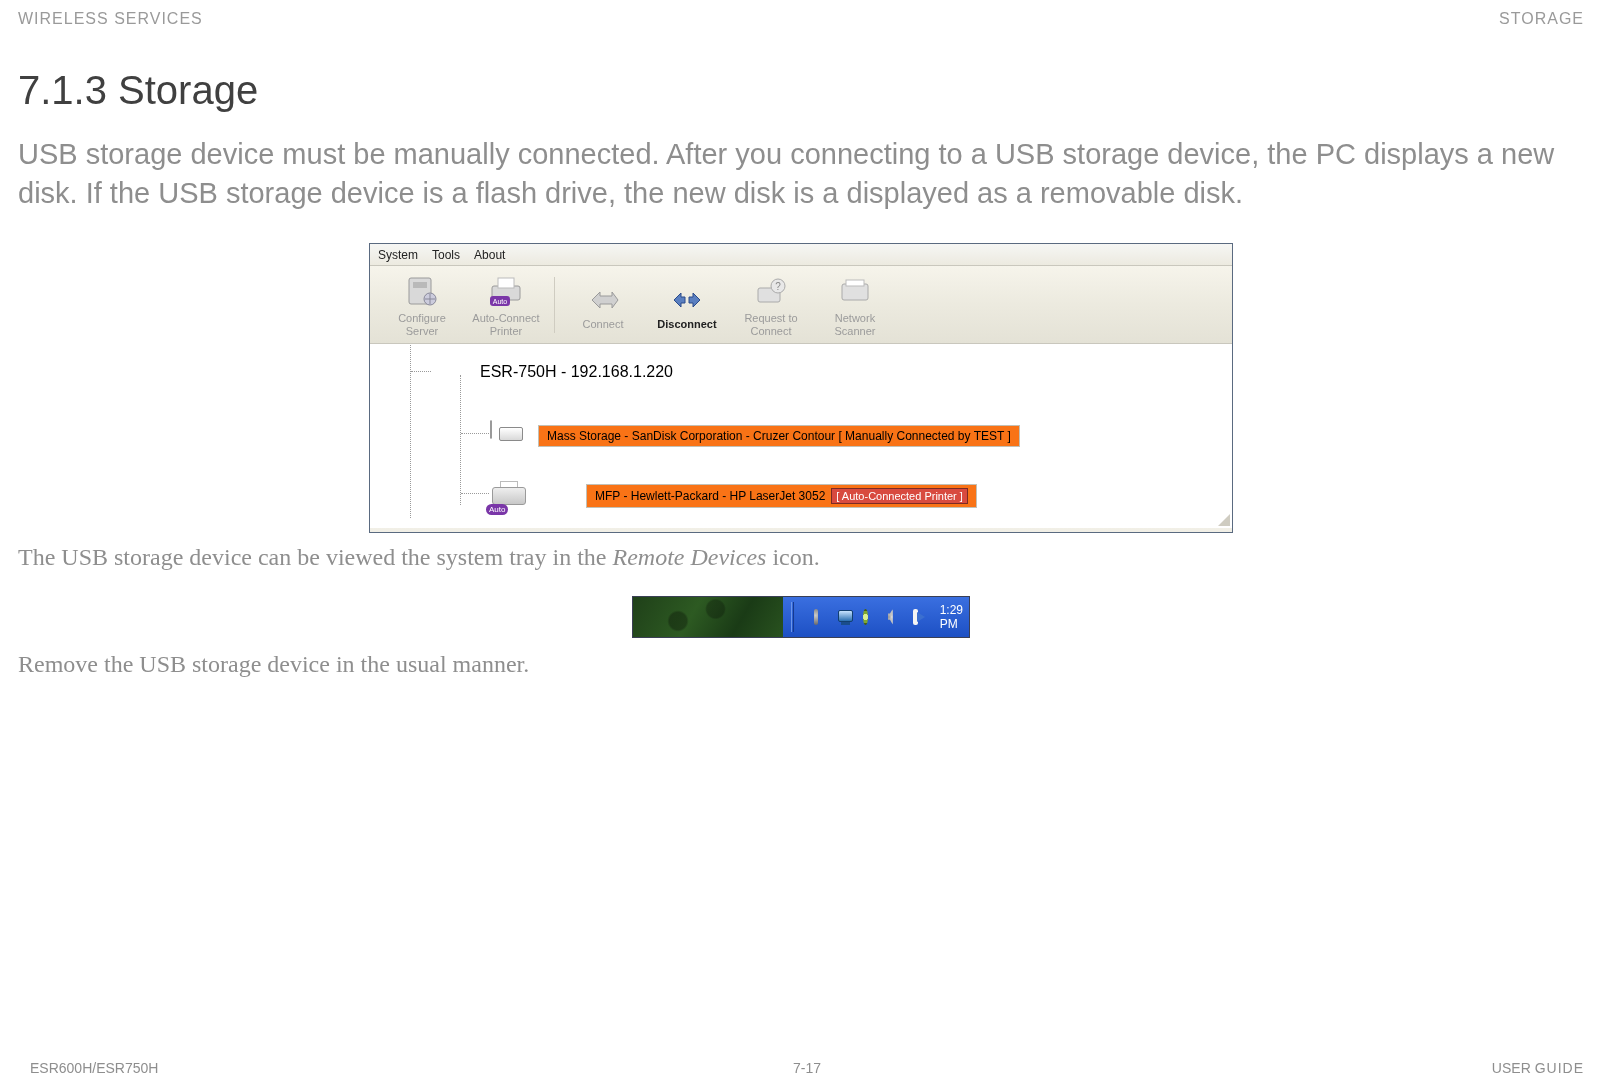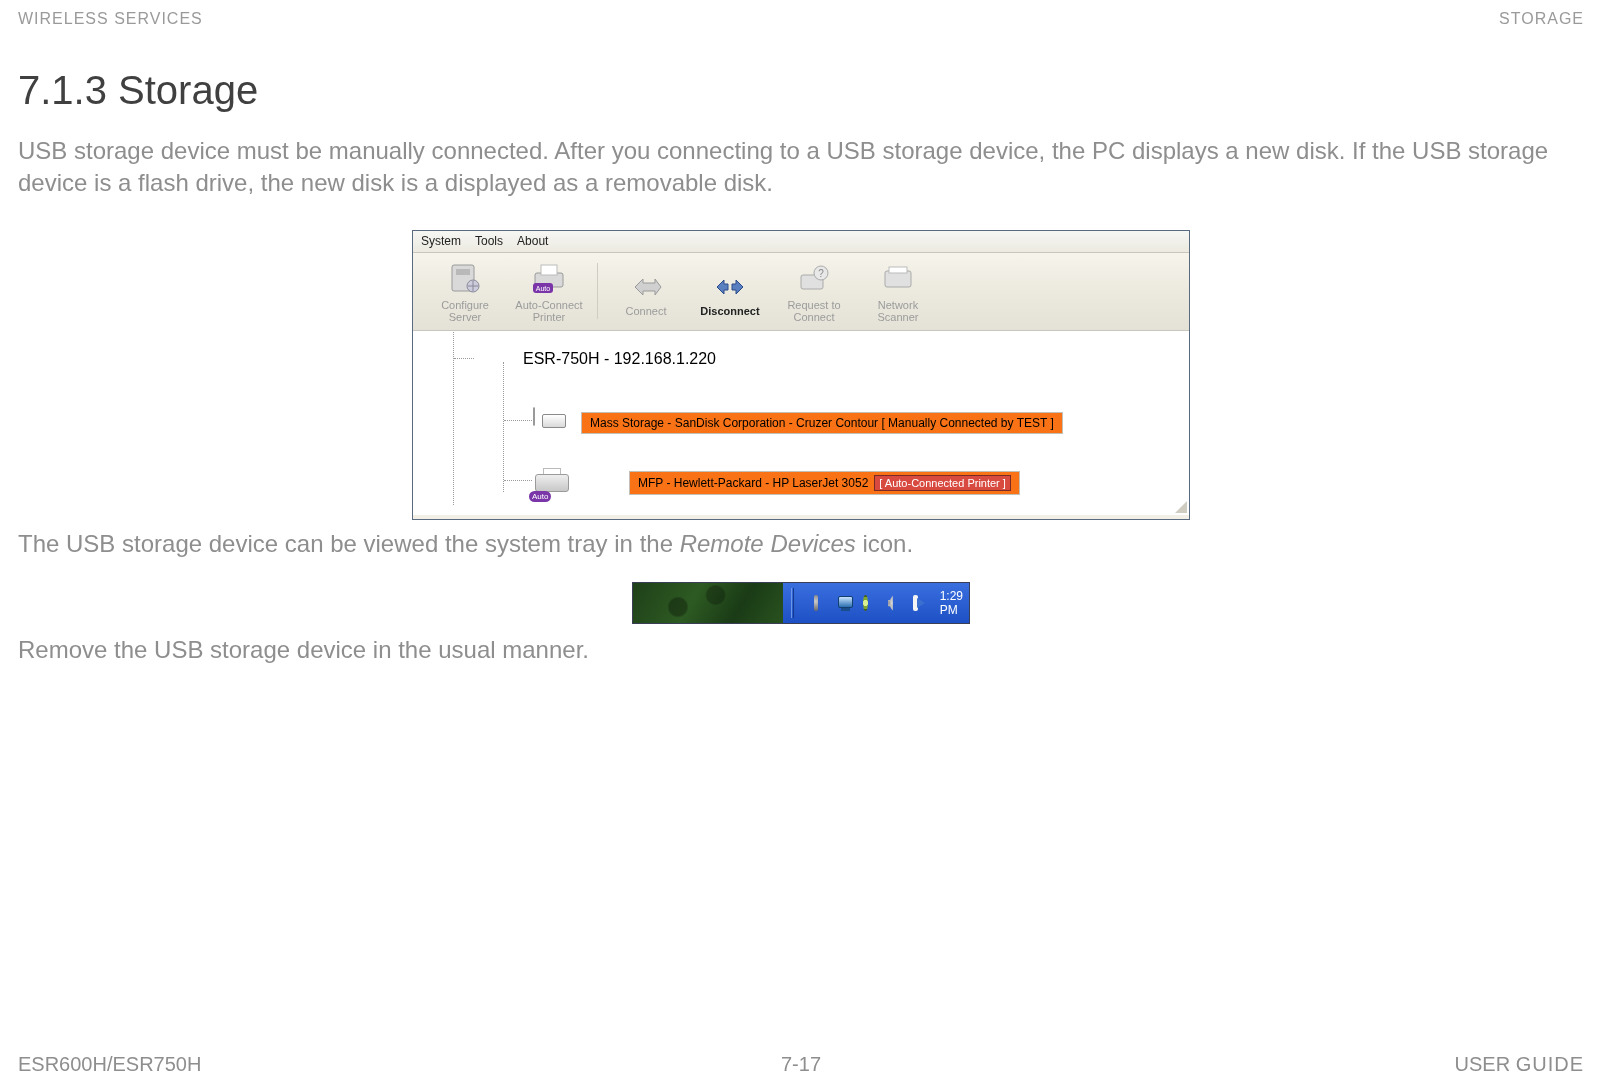--- a/index.html
+++ b/index.html
@@ -21,34 +21,35 @@
     }
     .section-title {
       margin-top: 40px;
       font-size: 40px;
       color: #404040;
       font-weight: normal;
       font-family: Verdana, Arial, sans-serif;
     }
     .para {
       margin-top: 22px;
-      font-size: 24px;
+      font-size: 29px;
       color: #8e8e8e;
       line-height: 1.35;
     }
     .para2 {
       margin-top: 8px;
       font-size: 24px;
       color: #8e8e8e;
       line-height: 1.35;
+      font-family: Liberation Serif, serif;
     }
     .italic { font-style: italic; }
     
     .app-window {
-      width: 778px;
+      width: 864px;
       height: 290px;
       margin: 30px auto 0 auto;
       border: 1px solid #5a6a80;
       background: linear-gradient(#fcfcfa, #f1efe6);
       position: relative;
       font-family: Tahoma, Arial, sans-serif;
     }
     .menubar {
       background: linear-gradient(#f6f6f4, #eceae0);
       border-bottom: 1px solid #c9c7bd;
@@ -173,23 +174,23 @@
     .tray-icon.monitor{background:linear-gradient(#c7e3ff,#2b6fb0);border:1px solid #123f70;width:15px;height:12px;}
     .tray-icon.monitor-wrap{position:relative;width:16px;height:16px;}
     .tray-icon.monitor-wrap::after{content:"";position:absolute;left:3px;bottom:0;width:9px;height:3px;background:#1a4d8c;}
     .tray-icon.eye{background:radial-gradient(circle at 50% 50%, #d9f090 0 35%, #7fa830 36% 70%, #456016 71%);border-radius:50%;}
     .tray-icon.speaker{background:conic-gradient(from 90deg,#e0e0e0,#9a9a9a,#e0e0e0); clip-path: polygon(0 30%,40% 30%,100% 0,100% 100%,40% 70%,0 70%);}    
     .tray-icon.play{position:relative;background:#f4f4f4;}
     .tray-icon.play::after{content:"";position:absolute;left:4px;top:3px;border-style:solid;border-width:5px 0 5px 8px;border-color:transparent transparent transparent #3b6fd0;}
     .tray-time{color:#fff;font-size:12px;margin-left:2px;font-family:Tahoma,Arial;}
     
     .footer {
-      position:absolute; left:18px; right:18px; bottom:16px;
+      position:absolute; left:30px; right:18px; bottom:16px;
       display:flex; justify-content:space-between; align-items:center;
-      font-size:20px; color:#8e8e8e;
+      font-size:14px; color:#8e8e8e;
     }
     .footer .center { position:absolute; left:50%; transform:translateX(-50%); }
     .footer .right span.sc { font-variant: small-caps; letter-spacing:1px; }
     .toolbar svg { display:block; }
   </style>
 </head>
 <body>
 
 <div class="header-row">
   <span>WIRELESS SERVICES</span>

